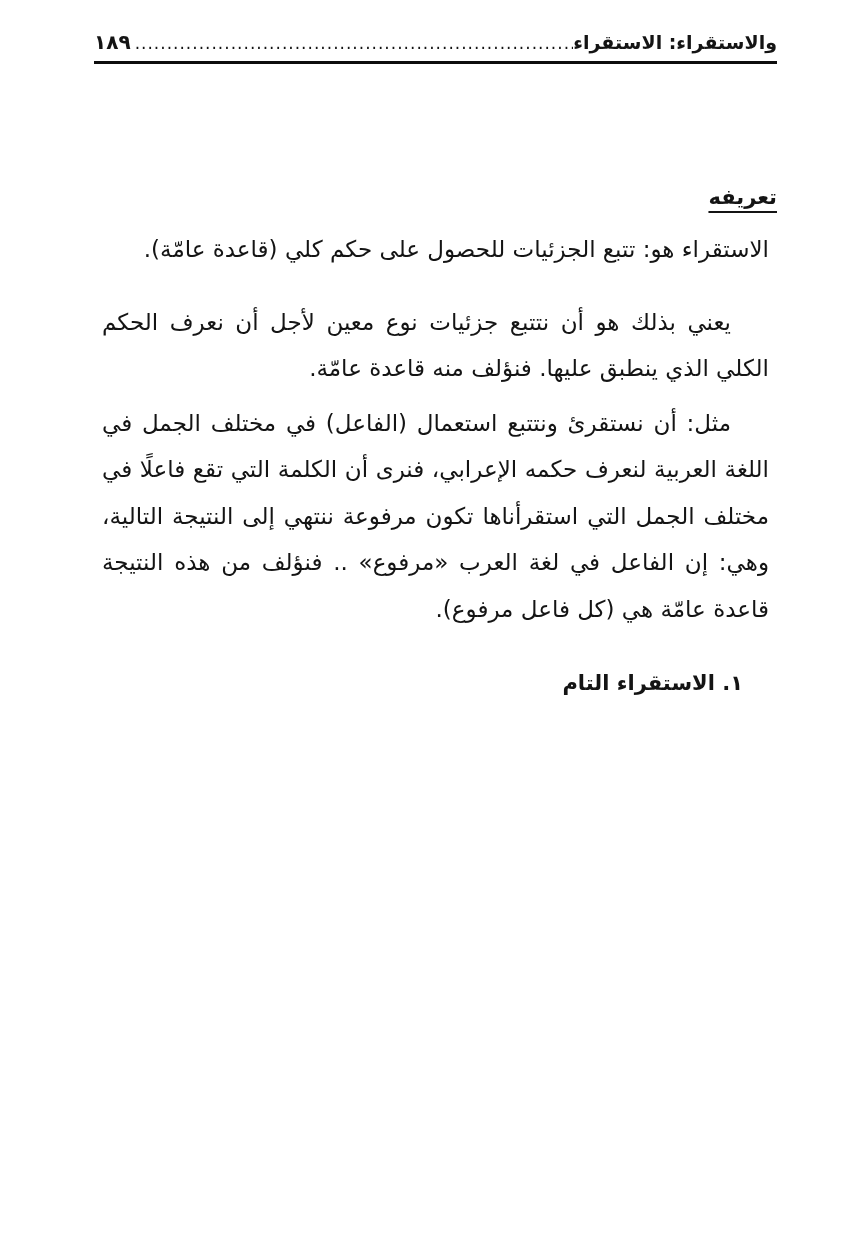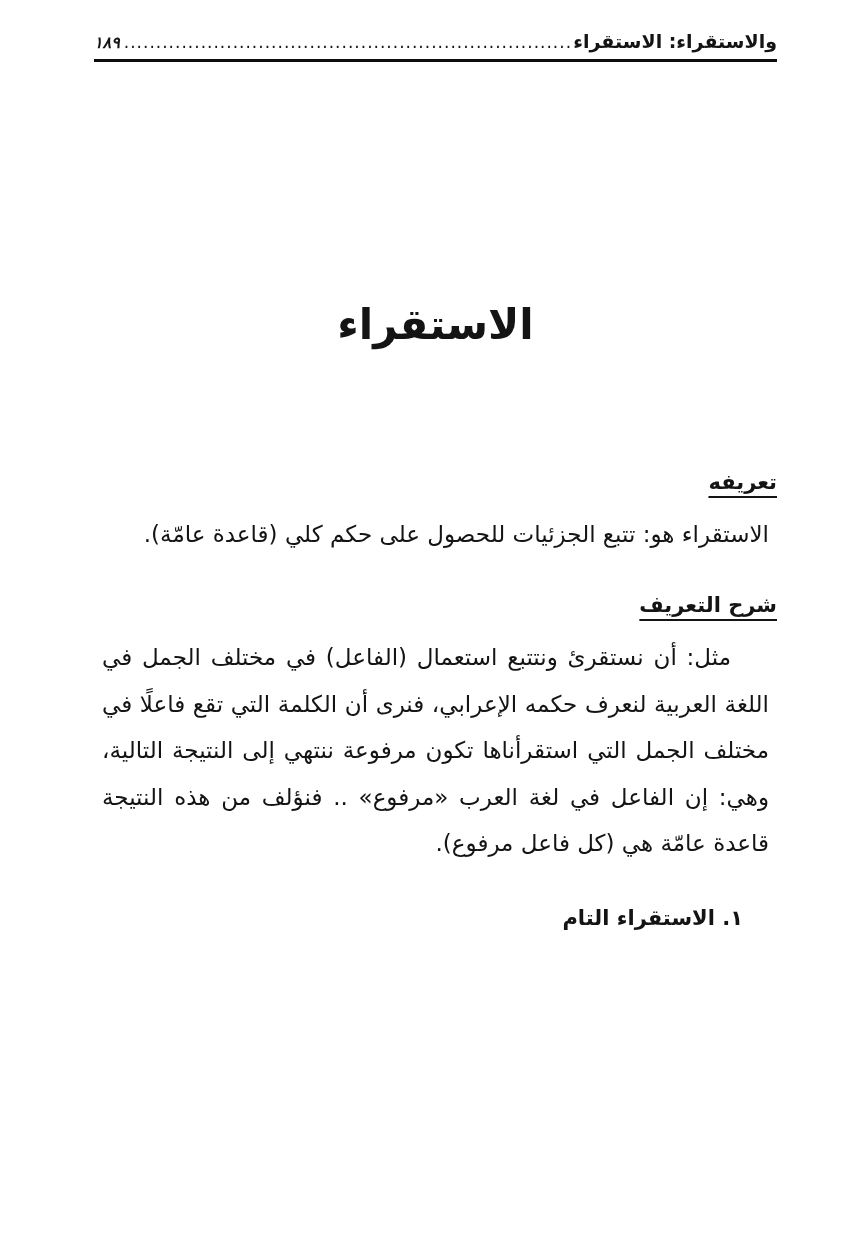--- a/index.html
+++ b/index.html
@@ -36,22 +36,21 @@
     overflow: hidden;
     font-size: 17px;
     font-weight: normal;
     letter-spacing: 1px;
     padding: 0 4px;
     direction: ltr;
     text-align: center;
   }
   .header .page-number {
     flex: 0 0 auto;
-    font-size: 16px;
-    font-style: italic;
+    font-size: 20px;
   }
   .rule {
     border-top: 3px solid #0d0d0d;
     margin-top: 7px;
   }
   
   .main-title {
     margin: 238px 0 0 0;
     text-align: center;
     font-size: 42px;
@@ -94,31 +93,30 @@
 <div class="page">
 
   <header class="header">
     <span class="running-head">والاستقراء: الاستقراء</span>
     <span class="leader">........................................................................................................................</span>
     <span class="page-number">١٨٩</span>
   </header>
 
   <div class="rule"></div>
 
-  <h1 class="main-title">الاستقراء</h1>
 
   <main class="content">
 
     <section class="section">
       <h2 class="sec-heading">تعريفه</h2>
       <p class="para">الاستقراء هو: تتبع الجزئيات للحصول على حكم كلي (قاعدة عامّة).</p>
     </section>
 
     <section class="section">
-      <h2 class="sec-heading">شرح التعريف</h2>
+      <p class="para indent">يعني بذلك هو أن نتتبع جزئيات نوع معين لأجل أن نعرف الحكم الكلي الذي ينطبق عليها. فنؤلف منه قاعدة عامّة.</p>
       <p class="para indent">مثل: أن نستقرئ ونتتبع استعمال (الفاعل) في مختلف الجمل في اللغة العربية لنعرف حكمه الإعرابي، فنرى أن الكلمة التي تقع فاعلًا في مختلف الجمل التي استقرأناها تكون مرفوعة ننتهي إلى النتيجة التالية، وهي: إن الفاعل في لغة العرب «مرفوع» .. فنؤلف من هذه النتيجة قاعدة عامّة هي (كل فاعل مرفوع).</p>
     </section>
 
     <section class="section">
     </section>
 
     <section class="section">
       <h3 class="sub-heading">١. الاستقراء التام</h3>
     </section>
 

